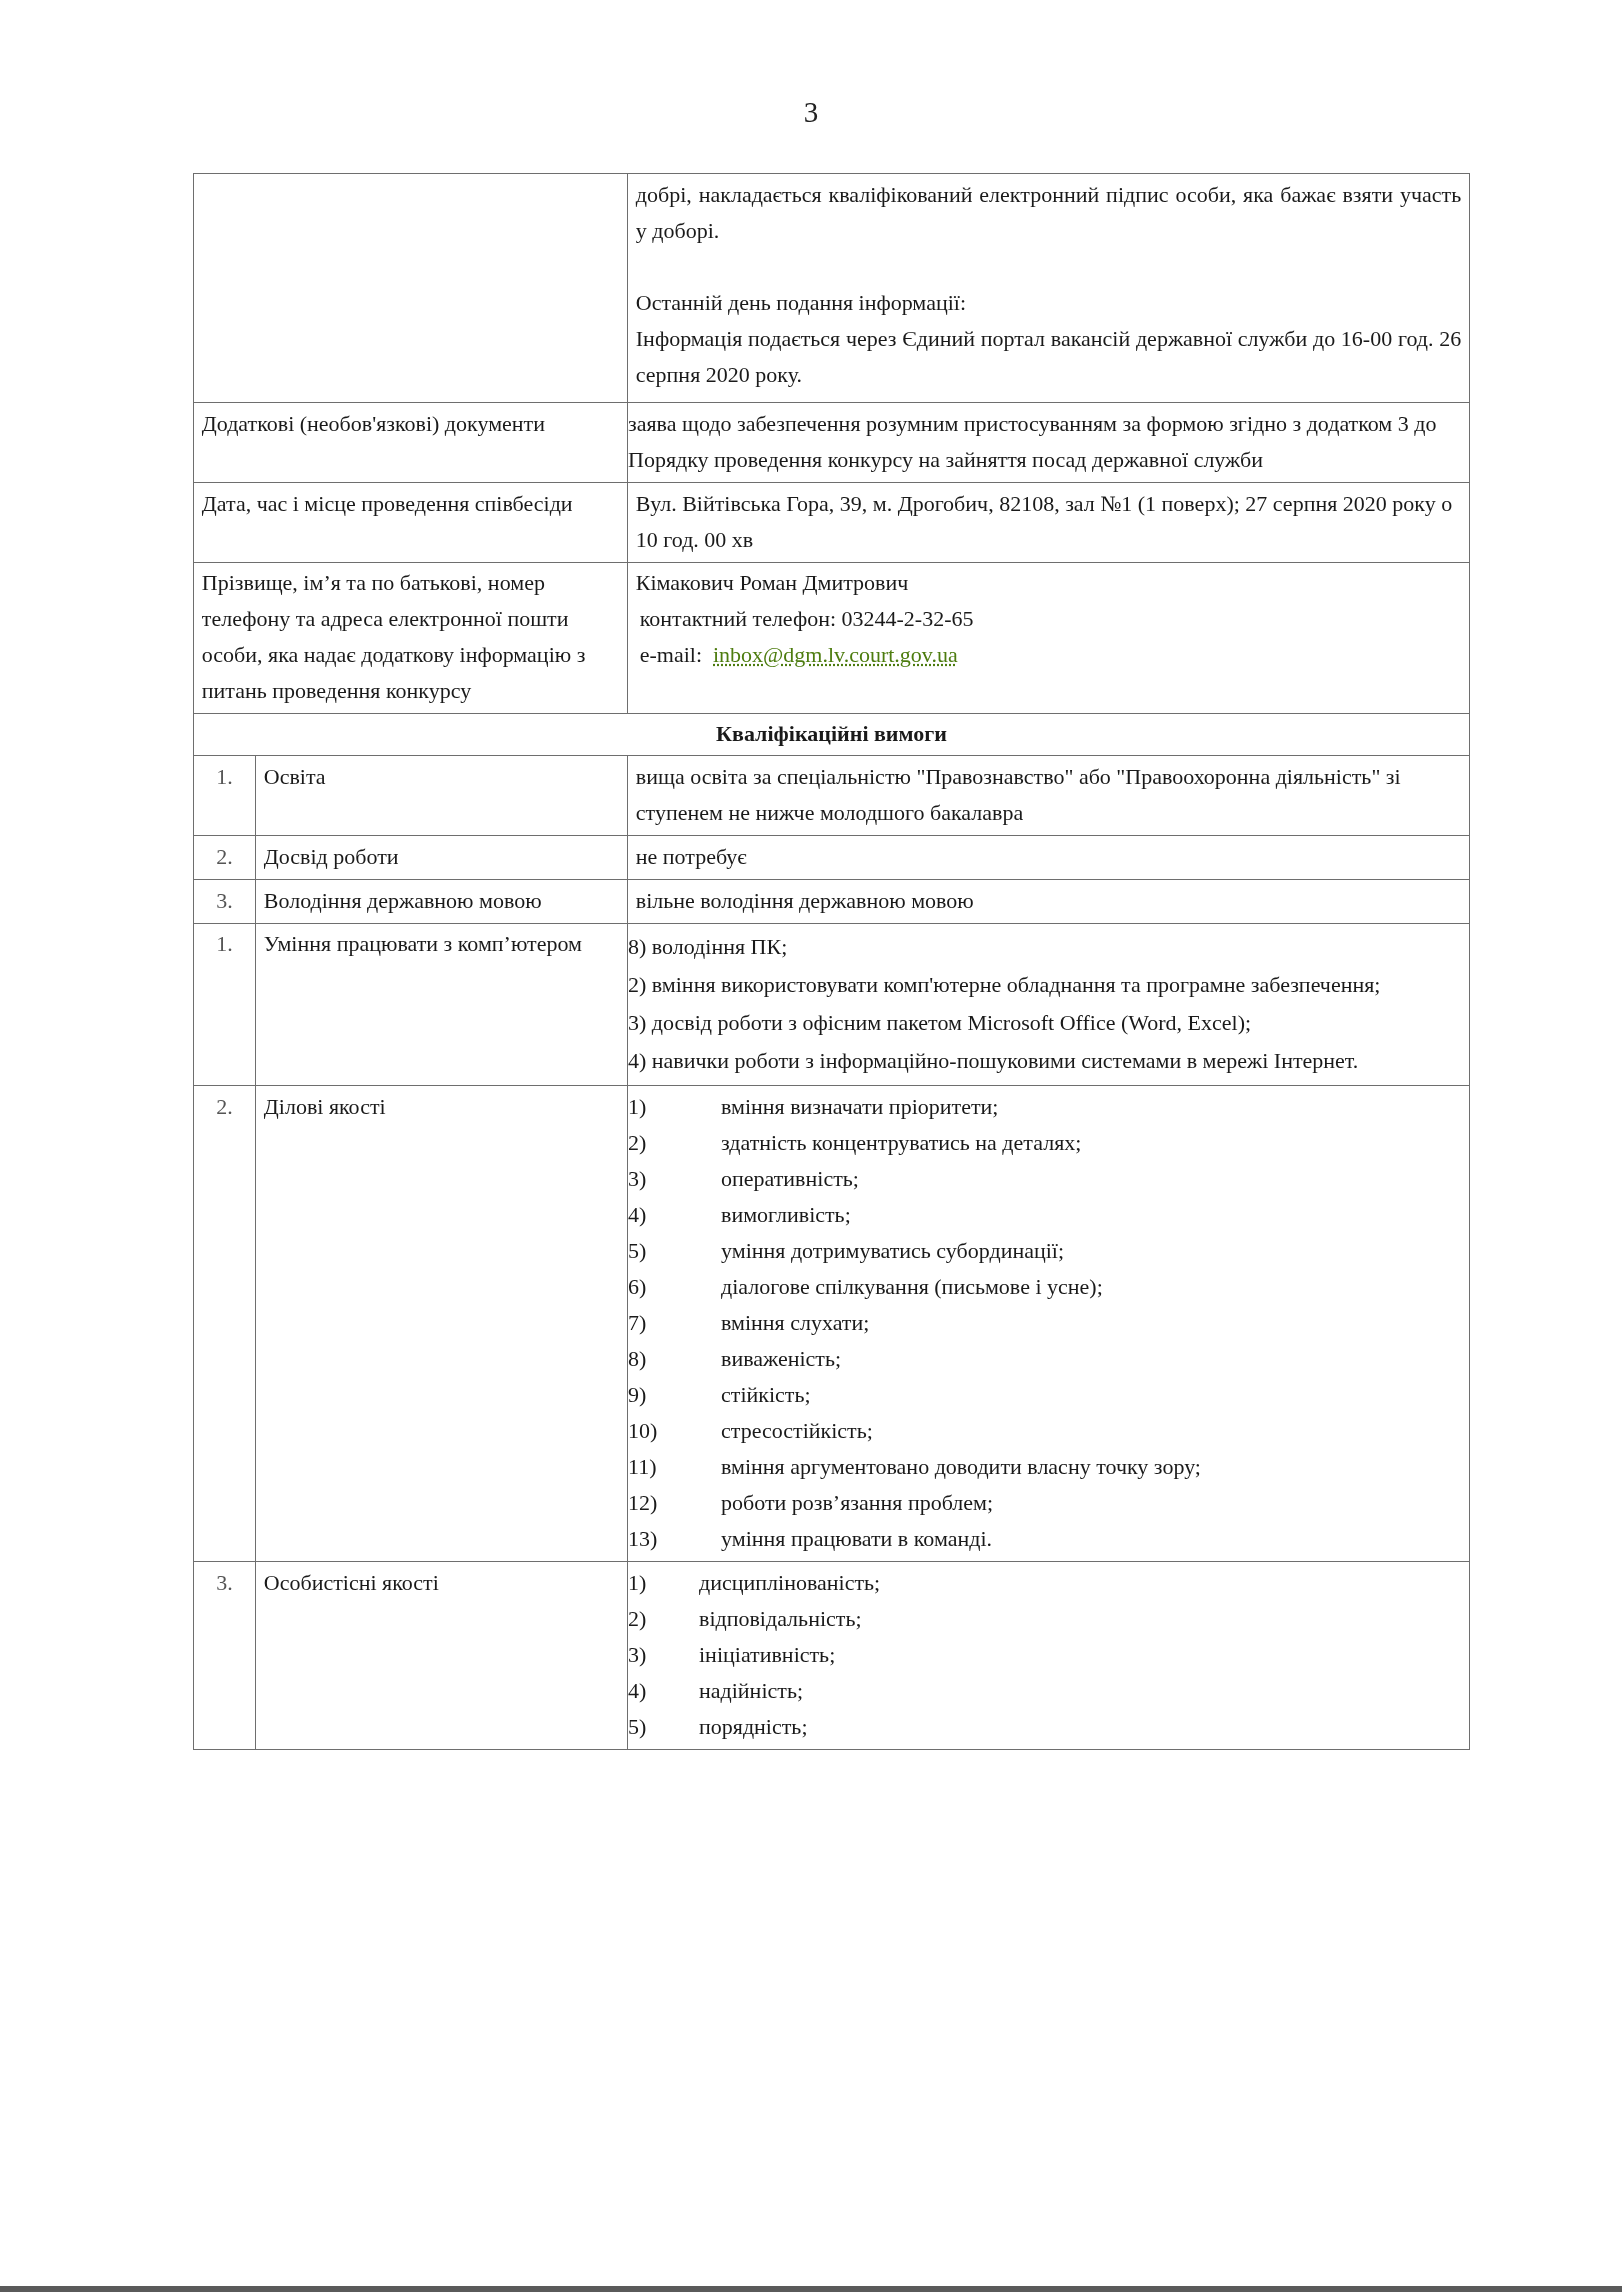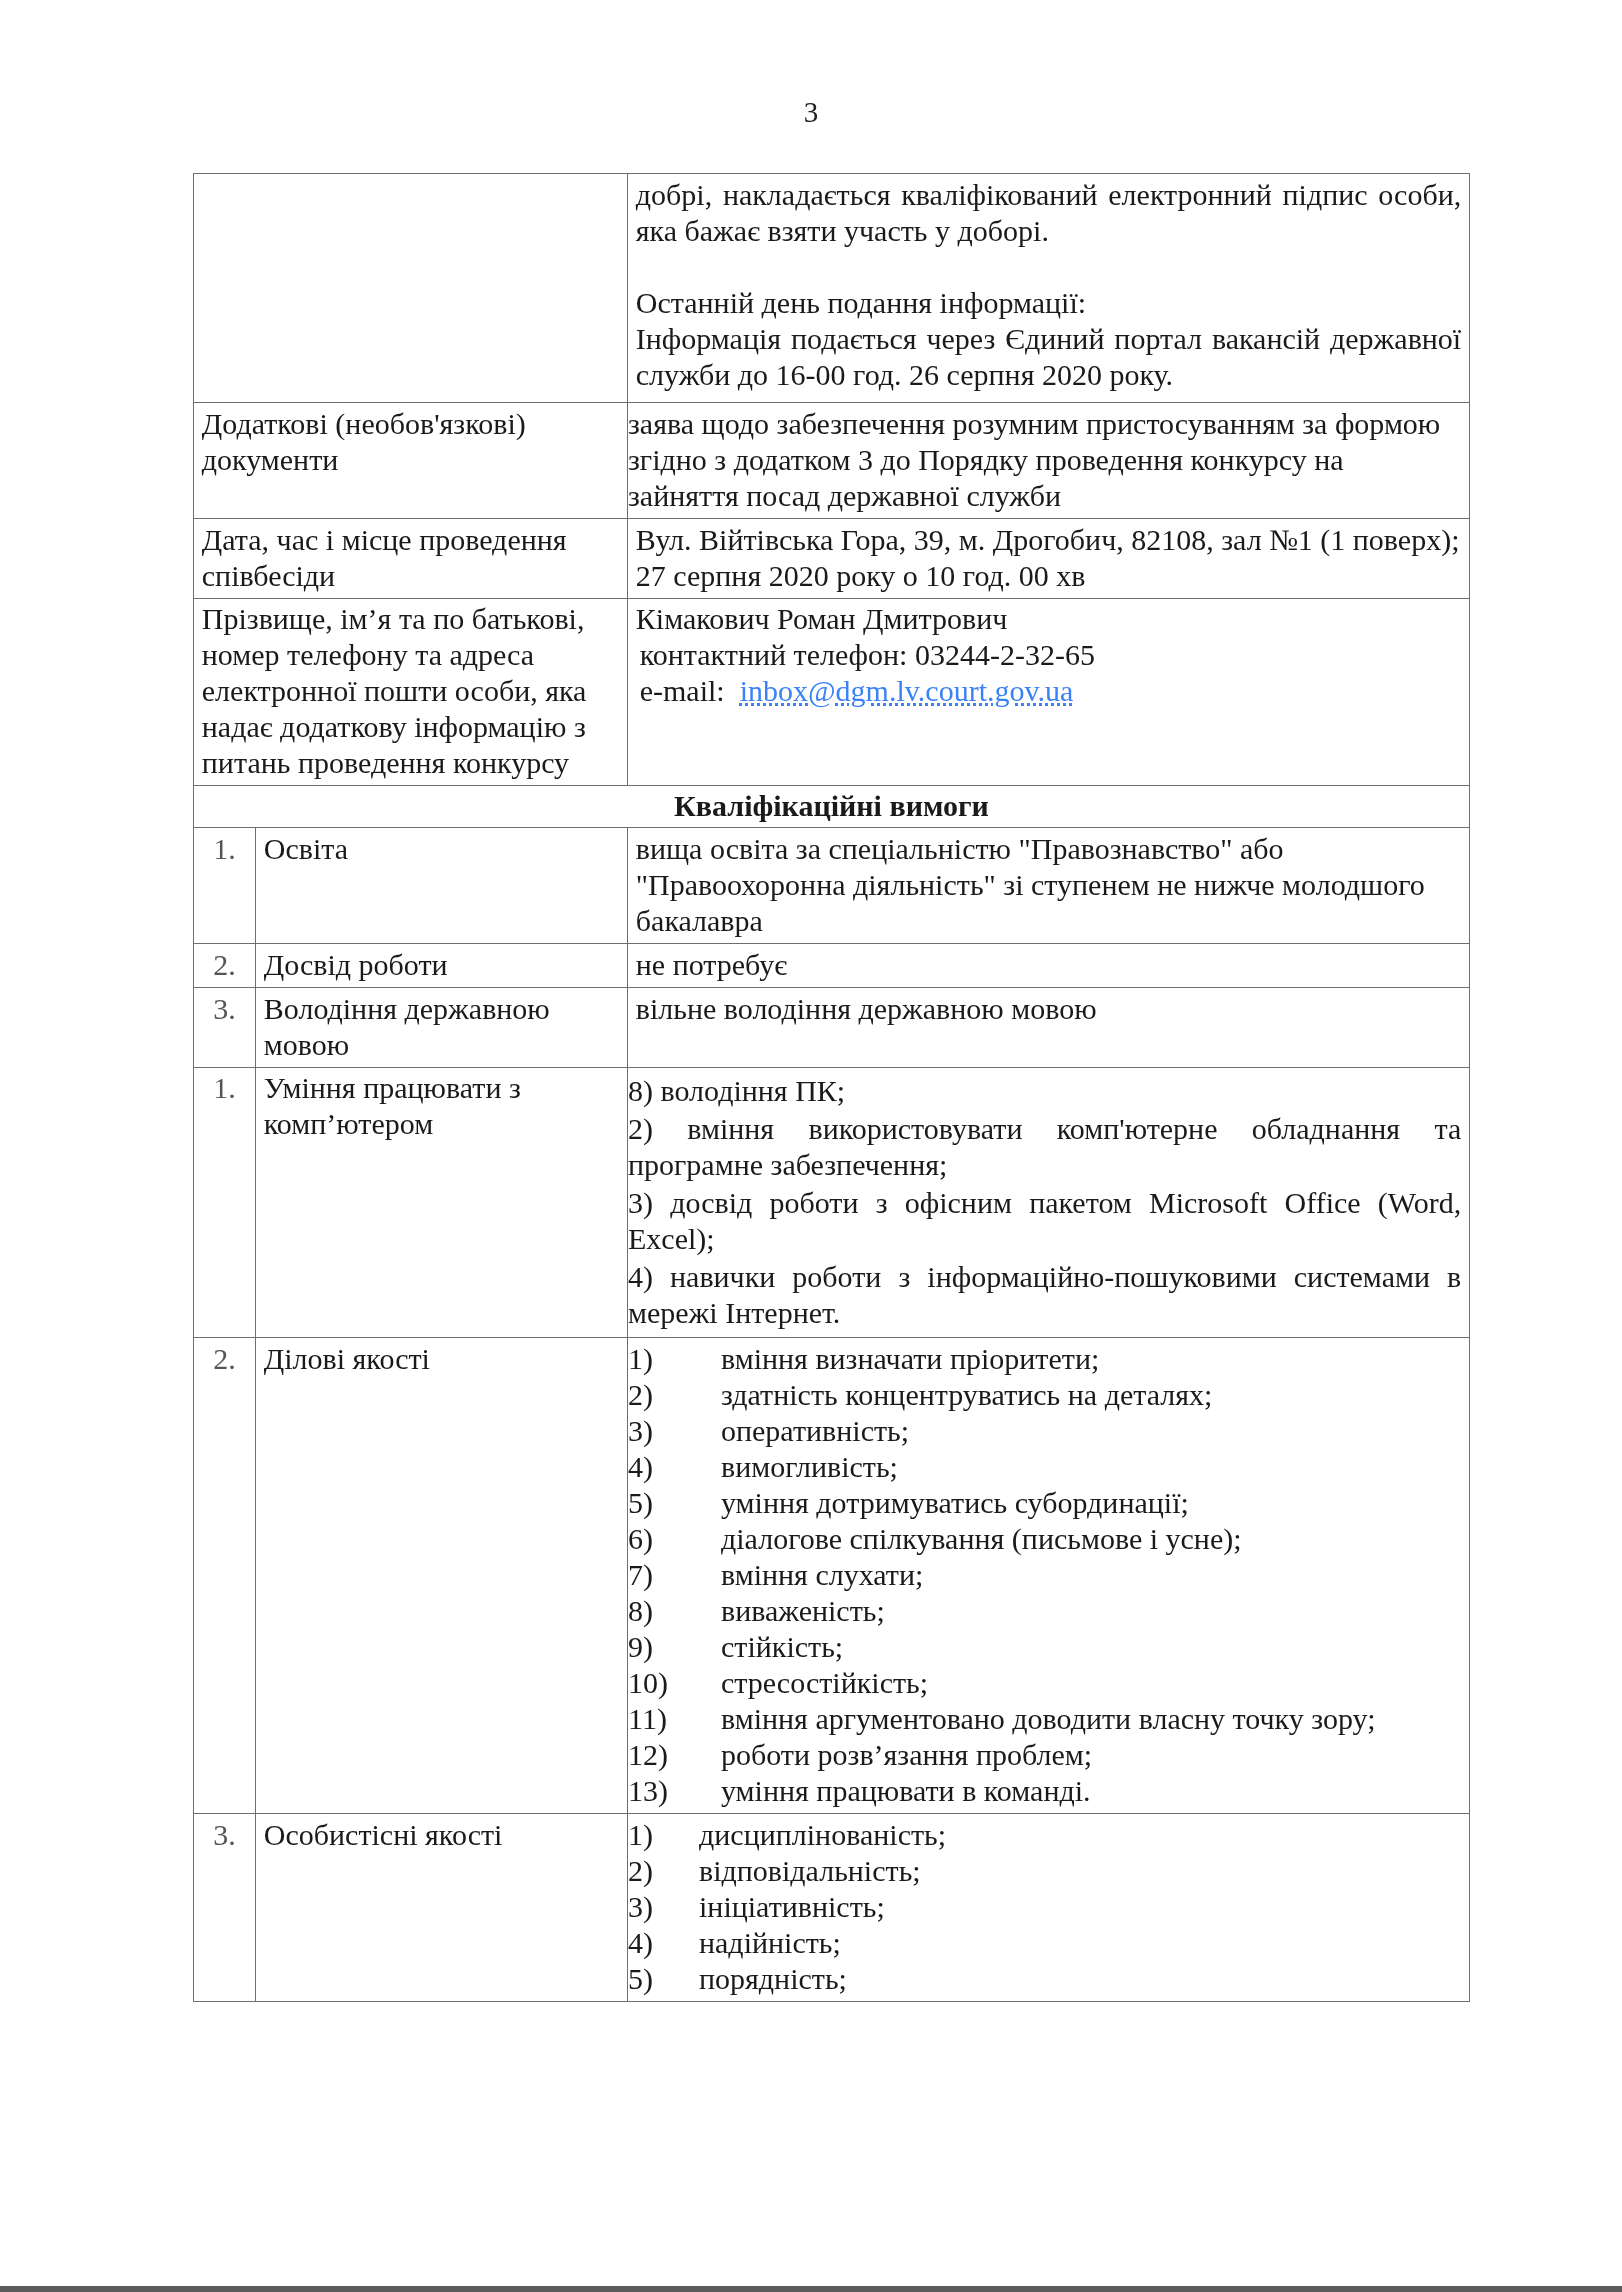--- a/index.html
+++ b/index.html
@@ -10,35 +10,35 @@
   }
   .page-number {
     position: absolute; top: 96px; left: 0; width: 1622px; text-align: center;
     font-size: 29px; color: #222;
   }
   .bottom-band {
     position: absolute; left: 0; bottom: 0; width: 1622px; height: 6.9px; background: #5a5a5a;
   }
   table.doc {
     position: absolute; left: 193px; top: 173px; width: 1276px;
-    border-collapse: collapse; table-layout: fixed; font-size: 30px; line-height: 36px;
+    border-collapse: collapse; table-layout: fixed; font-size: 22px; line-height: 36px;
   }
   table.doc td {
     border: 1.5px solid #6e6e6e; vertical-align: top; padding: 2.9px 7.8px 3.9px 7.8px;
   }
   col.c-num { width: 62px; }
   col.c-label { width: 372px; }
   col.c-value { width: 842px; }
   .bold { font-weight: normal; }
   .justify { text-align: justify; text-align-last: left; }
   .section-head { text-align: center; font-weight: bold; padding: 2px 7.8px 2.9px 7.8px !important; }
   .col-head { text-align: center; }
   .num { color: #555; text-align: center; padding-left: 3.9px !important; padding-right: 3.9px !important; }
   .spacer { height: 36px; }
-  .link { text-decoration: underline; text-decoration-style: dotted; color: #3b82f6; }
+  .link { text-decoration: underline; text-decoration-style: dotted; color: #4d7c0f; }
   .enum-list { margin: 0; padding: 0; list-style: none; }
   .enum-list li { display: flex; }
   .enum-list .marker { width: 93px; flex: 0 0 93px; margin-left: -7.8px; }
   .enum-list.narrow .marker { width: 71px; flex: 0 0 71px; }
   .comp-list p { margin: 0 0 2px -7.8px; text-align: justify; text-align-last: left; }
   .indent-1 { padding-left: 3.9px; }
 </style>
 </head>
 <body>
 

